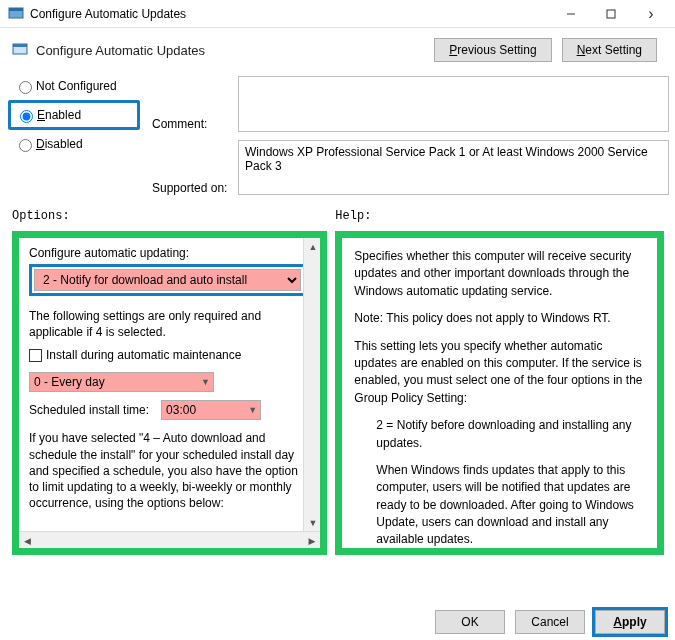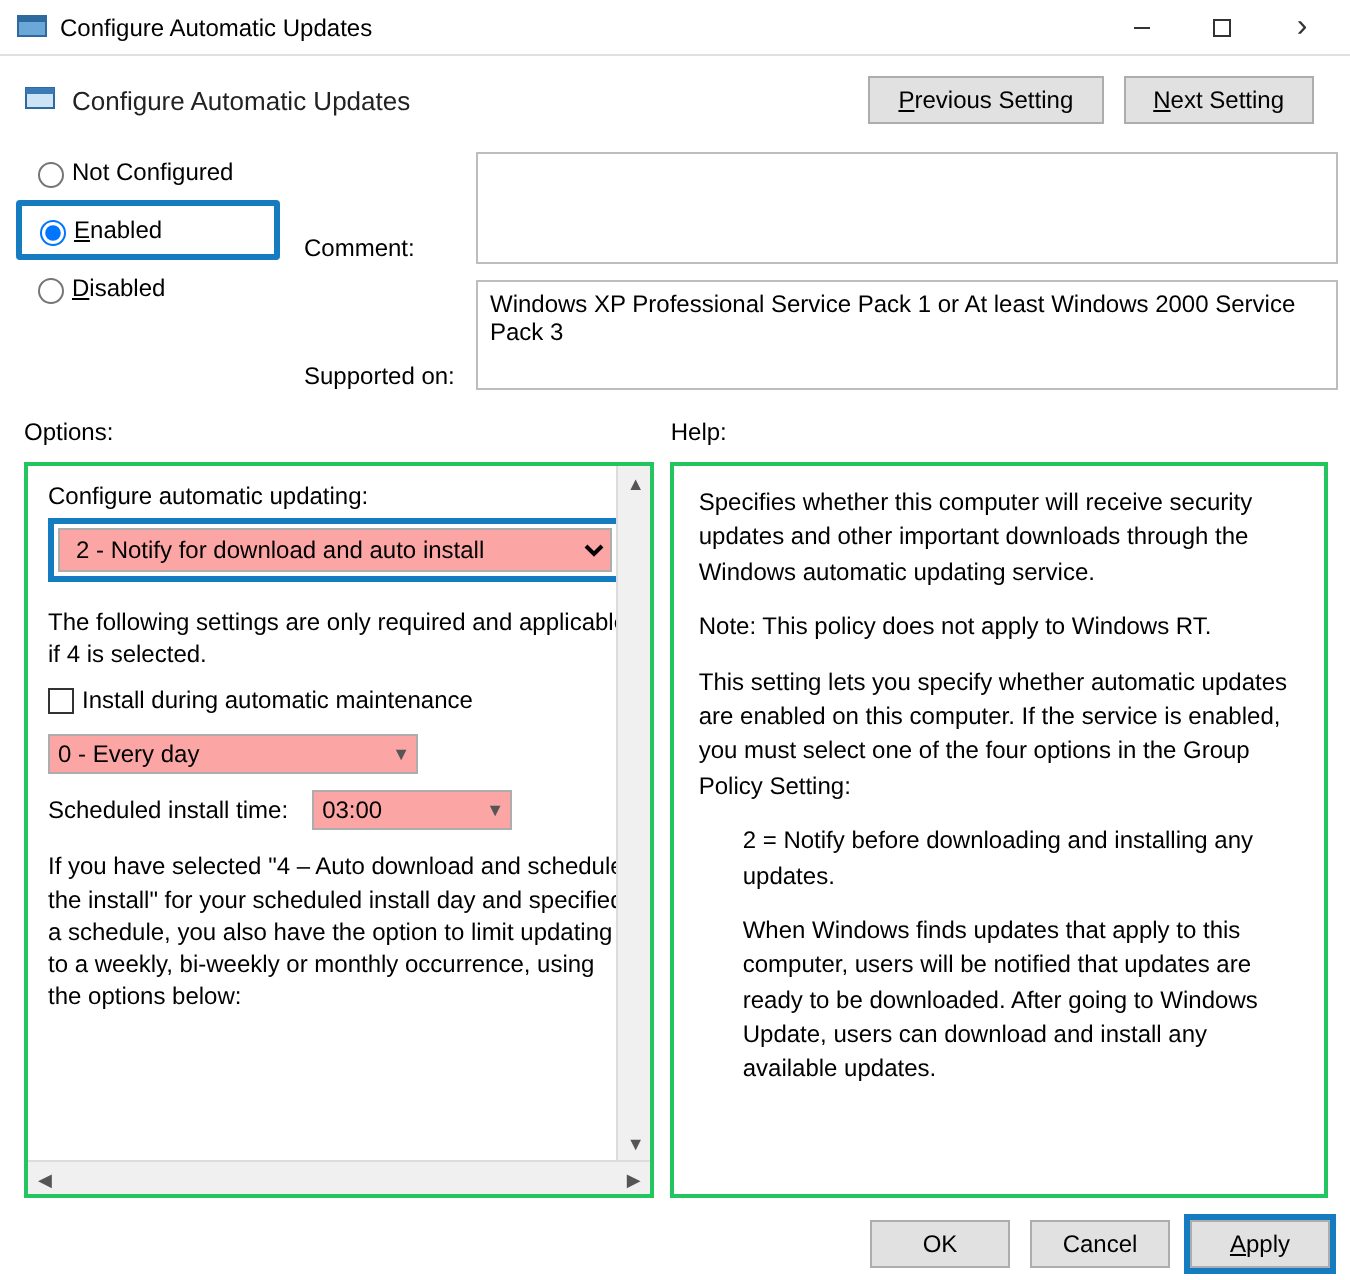--- a/index.html
+++ b/index.html
@@ -85,25 +85,25 @@
     overflow: hidden;
   }
   .panes {
     clear: both;
     display: flex;
     margin: 14px 6px 0 12px;
     gap: 8px;
   }
   .pane-col { flex: 0 0 48%; display: flex; flex-direction: column; }
   .pane-col.right { flex: 0 0 50%; }
-  .pane-label { margin-bottom: 8px; }
+  .pane-label { margin-bottom: 8px; font-family: Liberation Mono, monospace; }
   .pane-box {
-    border: 2px solid #22c55e;
+    border: 7px solid #22c55e;
     background: #fff;
-    height: 368px;
+    height: 324px;
     overflow: hidden;
     position: relative;
   }
   .options-inner {
     height: calc(100% - 17px);
     overflow: hidden;
     padding: 8px 10px;
     position: relative;
   }
   .vscroll {
@@ -155,21 +155,21 @@
     overflow: hidden;
   }
   .help-inner p { margin: 0 0 10px 0;}
   .indent { padding-left: 22px;}
   .footer {
     position: absolute;
     bottom: 6px; right: 10px;
     display: flex; gap: 10px;
   }
   .footer .btn { min-width: 70px; }
-  .apply-hl { box-shadow: 0 0 0 3px #157cc1; }
+  .apply-hl { box-shadow: 0 0 0 3px #157cc1; font-weight: bold; }
   .small-icon {
     display:inline-block; width:16px; height:16px; position:relative;
   }
   .small-icon svg { width:16px; height:16px; }
 </style>
 </head>
 <body>
 
 <div class="titlebar">
   <span class="icon">

